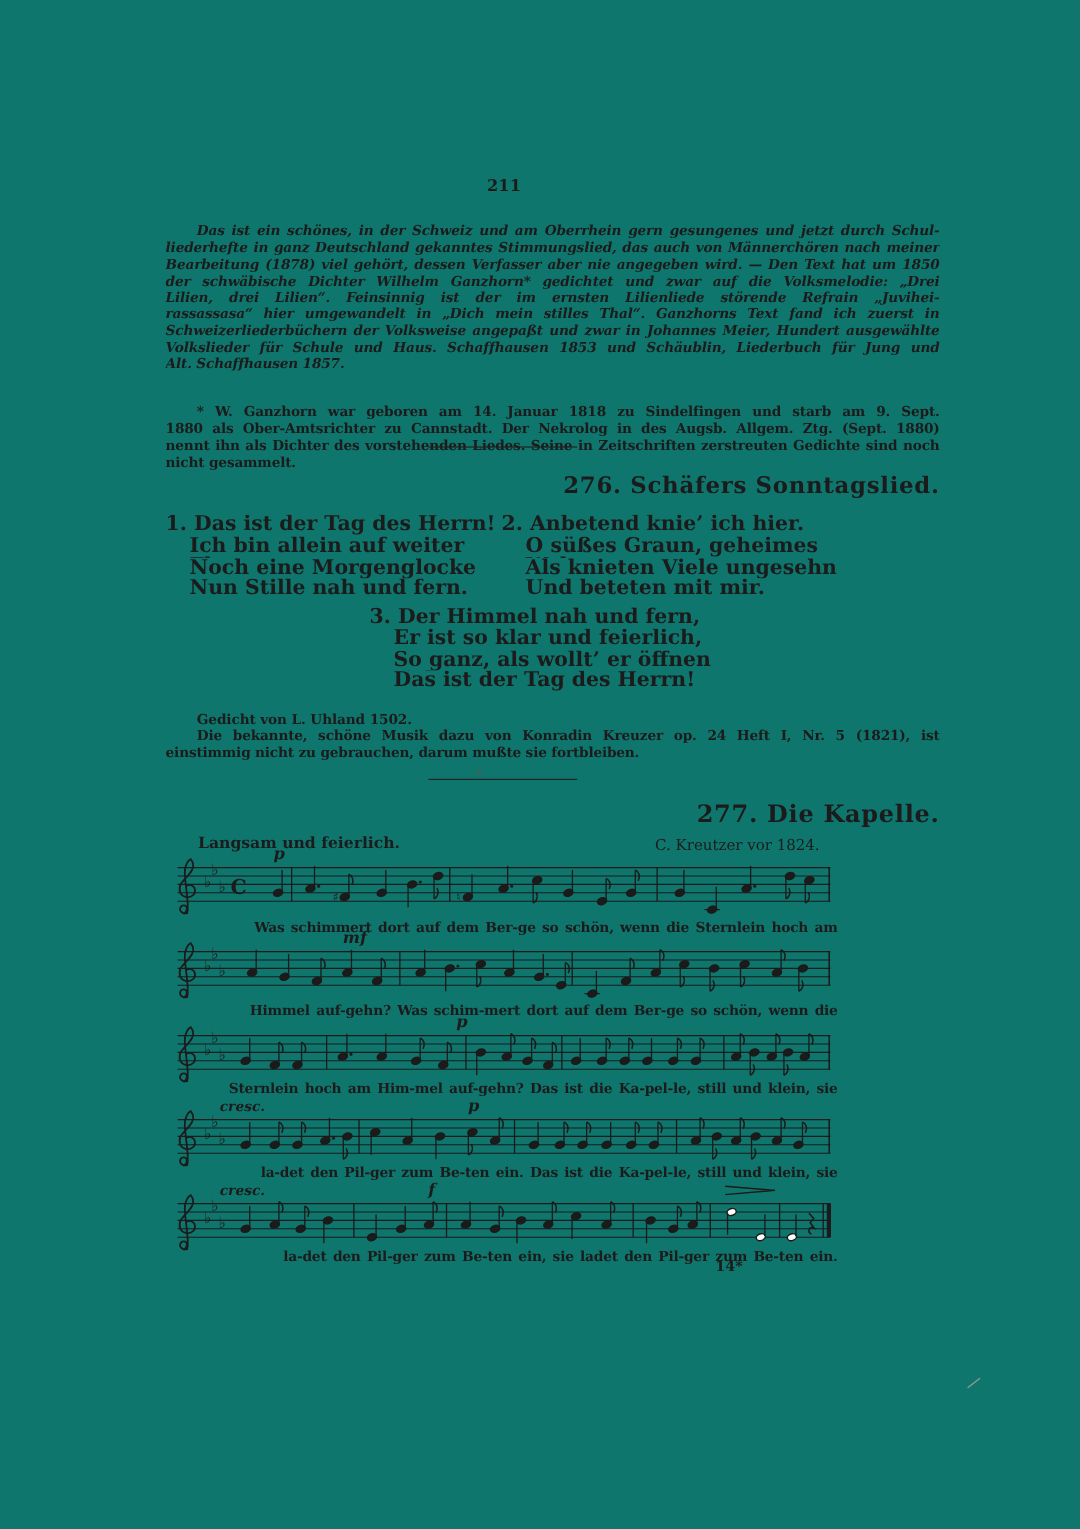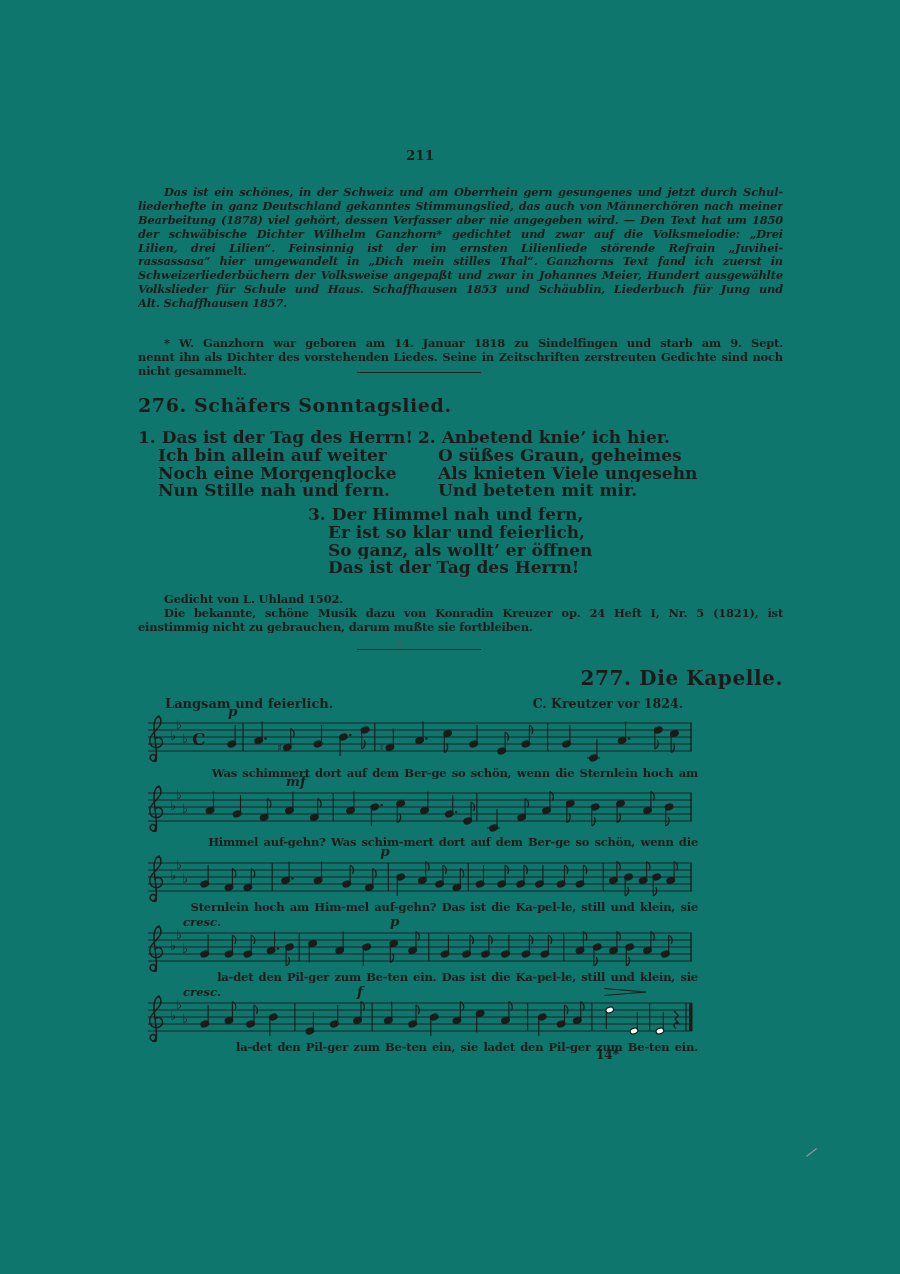--- a/index.html
+++ b/index.html
@@ -6,27 +6,27 @@
   .page{position:relative;width:900px;height:1274px;background:#0f766e;overflow:hidden;
         font-family:"DejaVu Serif","Liberation Serif",serif;color:#1b1b1b;}
   .abs{position:absolute;}
   .pline{height:13.9px;overflow:hidden;font-size:11.4px;font-weight:bold;
          letter-spacing:-0.15px;line-height:13.4px;white-space:normal;}
   .j{text-align:justify;}
   .j::after{content:"";display:inline-block;width:100%;}
   .ind{text-indent:26px;}
   .pagenum{font-size:13.5px;font-weight:bold;text-align:center;}
   .rule{border-top:1.6px solid #222;height:0;}
-  .h1{font-size:19px;font-weight:bold;text-align:left;letter-spacing:0.6px;}
+  .h1{font-size:19px;font-weight:bold;text-align:right;letter-spacing:0.6px;}
   .h2{font-size:20px;font-weight:bold;text-align:right;letter-spacing:0.6px;}
   .vline{height:17.8px;overflow:hidden;font-size:17px;font-weight:bold;line-height:17.4px;}
   .vcont{padding-left:20px;}
   .small{font-size:11.4px;font-weight:bold;letter-spacing:-0.1px;}
   .tempo{font-size:13px;font-weight:bold;}
-  .composer{font-size:12.5px;font-weight:bold;text-align:right;}
+  .composer{font-size:12.5px;font-weight:normal;text-align:right;}
   .lyr{width:548px;overflow:hidden;height:16px;text-align:right;font-size:11.5px;
        font-weight:bold;letter-spacing:-0.2px;word-spacing:1.5px;}
   .sig{font-size:12px;font-weight:bold;}
   svg.staff{position:absolute;left:140px;width:560px;height:76px;overflow:visible;}
   .speck{position:absolute;width:13px;height:0;border-top:1.6px solid #9a9a96;transform:rotate(-38deg);}
   .dotspeck{position:absolute;width:2.5px;height:2.5px;border-radius:50%;background:#555;}
 </style>
 </head>
 <body>
 
@@ -41,20 +41,21 @@
     <div class="pline j">der schwäbische Dichter Wilhelm Ganzhorn* gedichtet und zwar auf die Volksmelodie: „Drei</div>
     <div class="pline j">Lilien, drei Lilien“. Feinsinnig ist der im ernsten Lilienliede störende Refrain „Juvihei-</div>
     <div class="pline j">rassassasa“ hier umgewandelt in „Dich mein stilles Thal“. Ganzhorns Text fand ich zuerst in</div>
     <div class="pline j">Schweizerliederbüchern der Volksweise angepaßt und zwar in Johannes Meier, Hundert ausgewählte</div>
     <div class="pline j">Volkslieder für Schule und Haus.  Schaffhausen 1853 und Schäublin, Liederbuch für Jung und</div>
     <div class="pline">Alt.  Schaffhausen 1857.</div>
   </div>
 
   <div class="abs" style="left:138px;top:317px;width:645px;margin-top:20px;">
     <div class="pline j ind">* W. Ganzhorn war geboren am 14. Januar 1818 zu Sindelfingen und starb am 9. Sept.</div>
+    <div class="pline j">1880 als Ober-Amtsrichter zu Cannstadt.  Der Nekrolog in des Augsb. Allgem. Ztg. (Sept. 1880)</div>
     <div class="pline j">nennt ihn als Dichter des vorstehenden Liedes. Seine in Zeitschriften zerstreuten Gedichte sind noch</div>
     <div class="pline">nicht gesammelt.</div>
   </div>
 
   <div class="abs rule" style="left:357px;top:372px;width:124px;"></div>
 
   <div class="abs h1" style="left:138px;top:394px;width:645px;">276.  Schäfers Sonntagslied.</div>
 
   <div class="abs" style="left:138px;top:429px;width:300px;">
     <div class="vline">1. Das ist der Tag des Herrn!</div>

